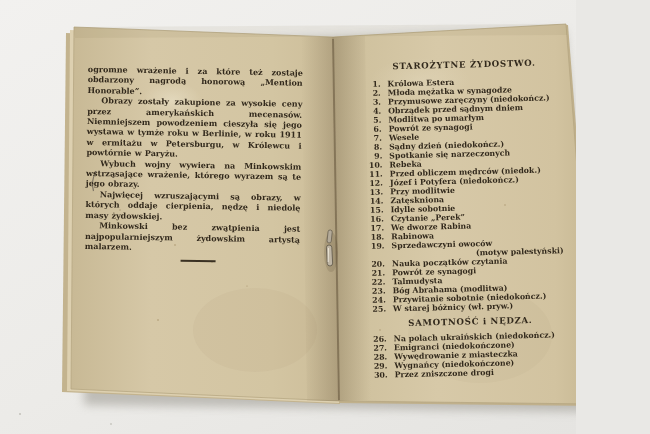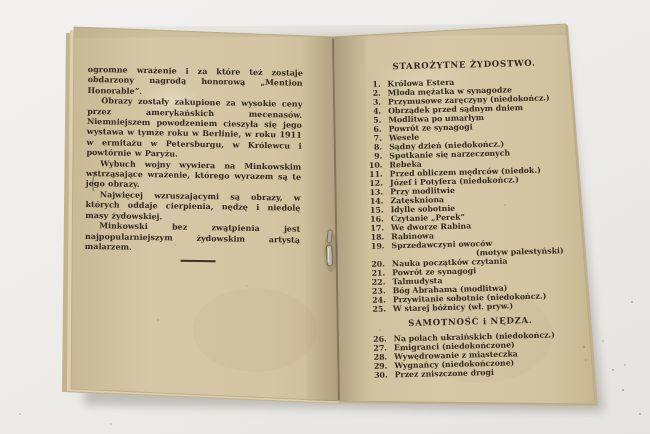--- a/index.html
+++ b/index.html
@@ -1,18 +1,18 @@
 <!DOCTYPE html>
 <html><head>
 <meta charset="utf-8">
 <style>
   html,body{margin:0;padding:0;background:#e9e8e5;}
   .photo{
     position:relative;
-    width:650px;height:434px;
+    width:576px;height:434px;
     overflow:hidden;
     background:linear-gradient(150deg,#f2f1ef 0%,#eeede AA 0,#ecebe8 55%,#e5e4e1 100%);
     background:linear-gradient(150deg,#f2f1ef 0%,#ecebe8 55%,#e5e4e1 100%);
     font-family:"DejaVu Serif",serif;
   }
   .book-svg{position:absolute;left:0;top:0;}
   
   .left-text{
     position:absolute;left:88px;top:64px;width:215px;
     transform:rotate(1deg);transform-origin:top left;

